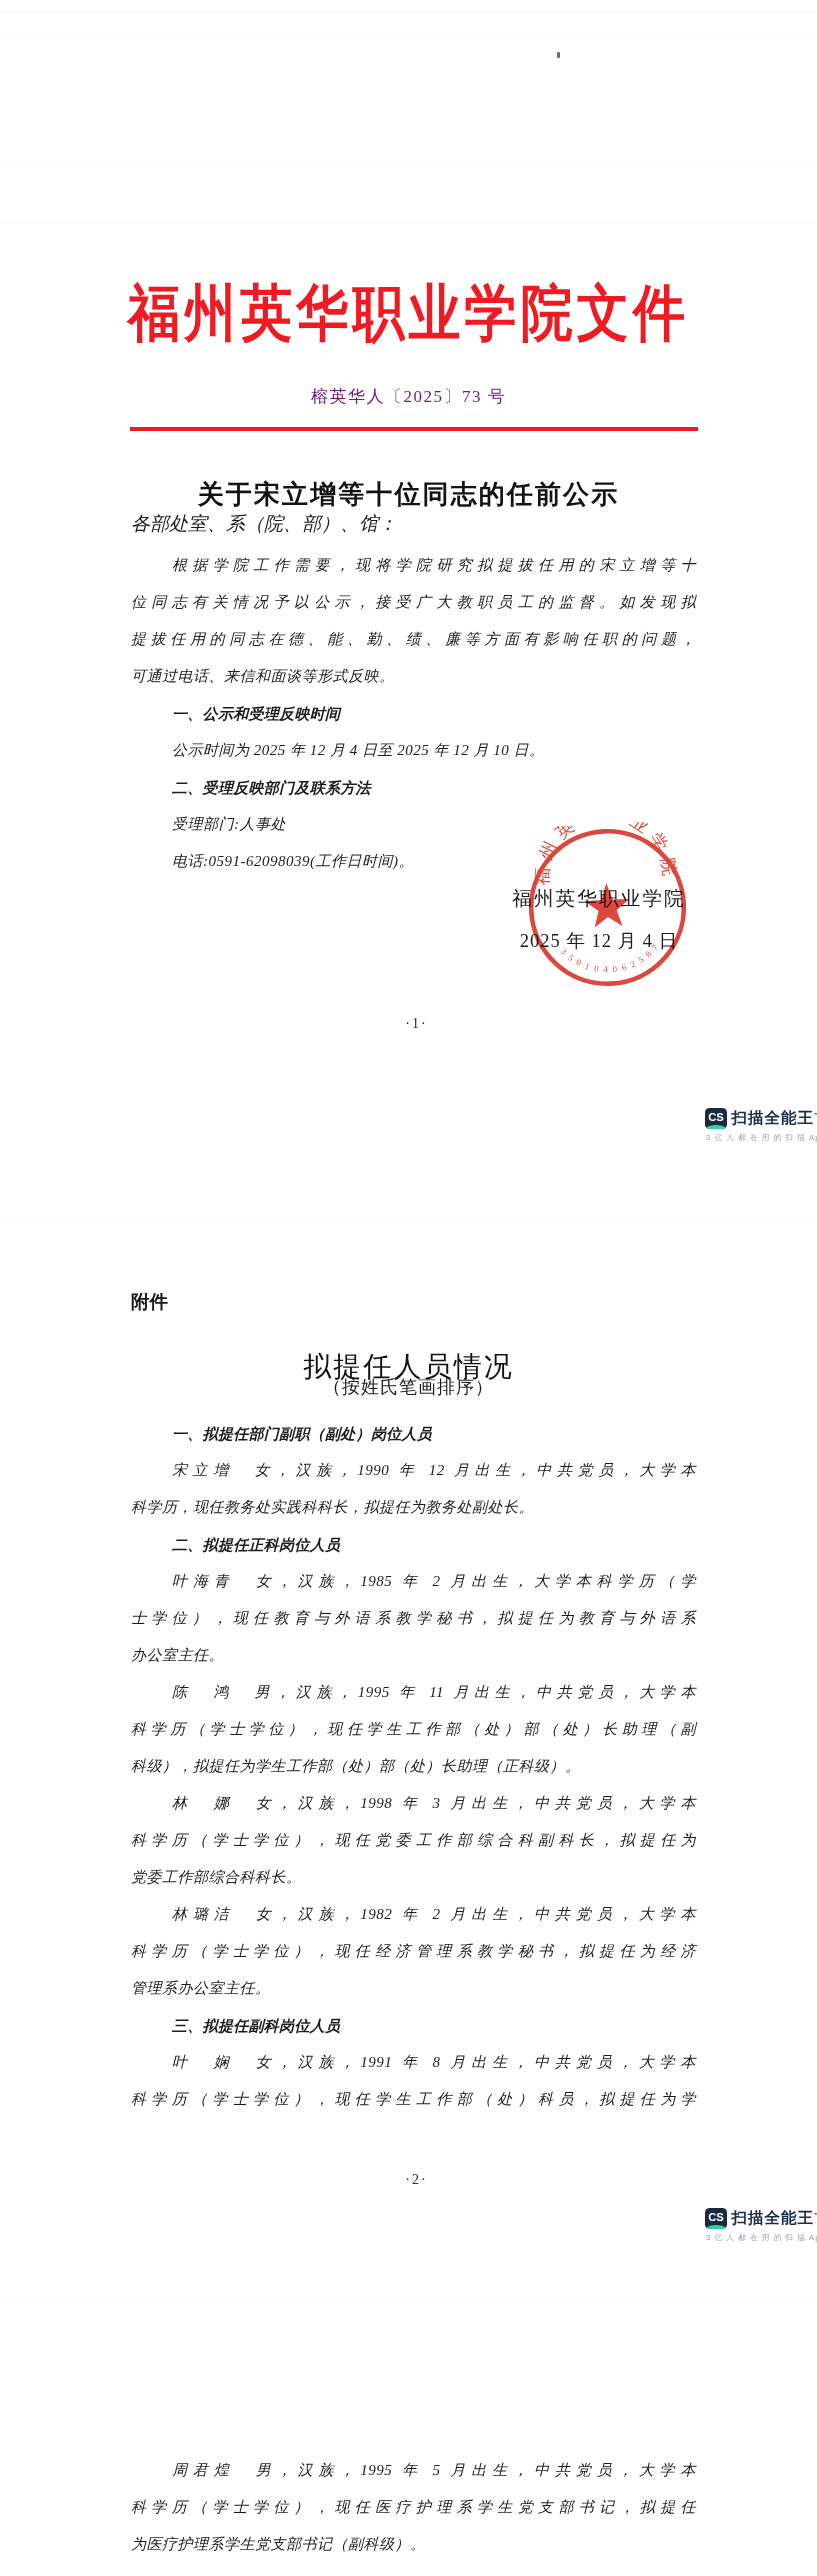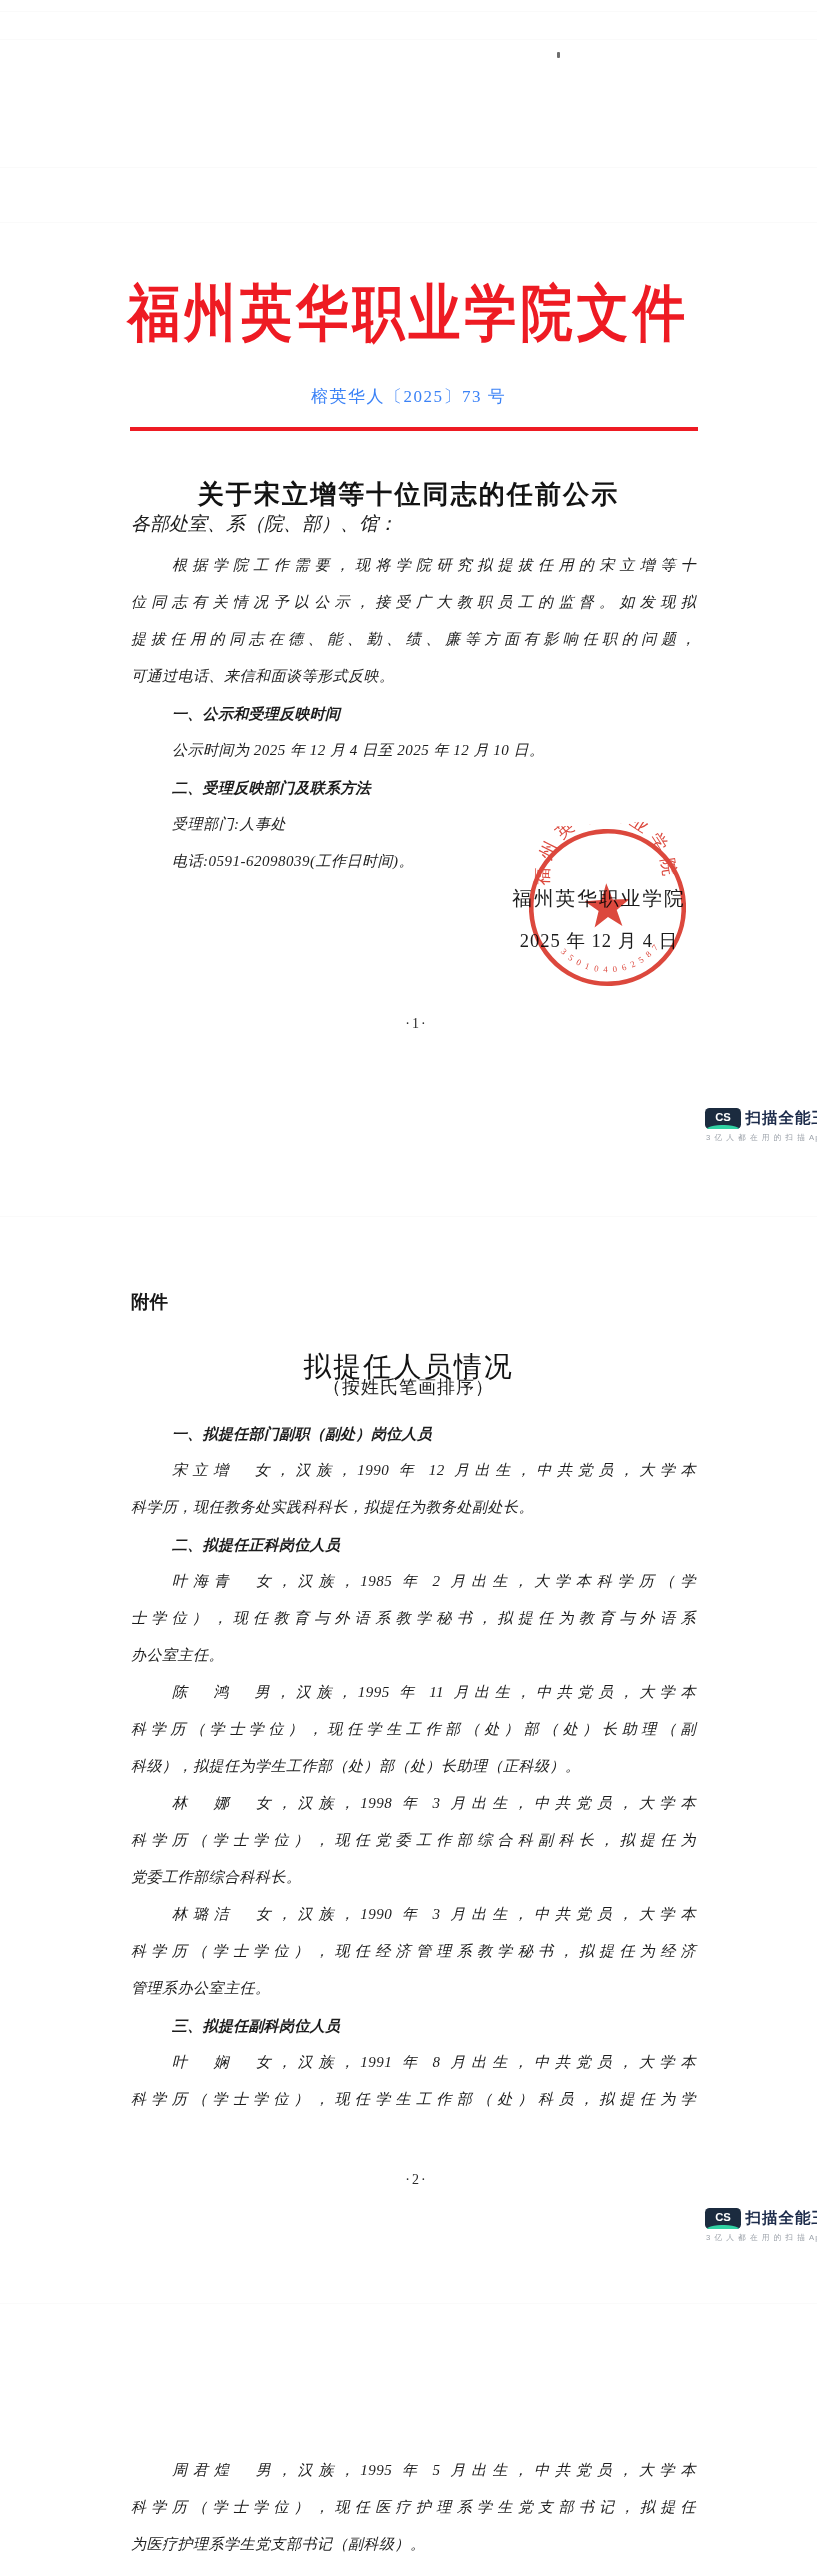--- a/index.html
+++ b/index.html
@@ -2,21 +2,21 @@
 <html style="font-size:8.2px"><head>
 <meta charset="utf-8">
 <style>
   html,body{margin:0;padding:0;background:#ffffff;}
   .doc{position:relative;width:817px;height:3468px;background:#ffffff;overflow:hidden;
        font-family:"Liberation Serif","DejaVu Serif",serif;color:#1c1c1c;}
   
   .org-title{position:absolute;top:238px;left:0;width:100%;text-align:center;
     font-family:"Liberation Serif","DejaVu Serif",serif;font-weight:700;font-size:52px;
     color:#ee1b23;letter-spacing:4.1px;transform:scaleY(1.18);transform-origin:center top;white-space:nowrap;}
-  .doc-no{position:absolute;top:385px;left:0;width:100%;text-align:center;font-size:17px;letter-spacing:1.5px;color:#3b82f6;}
+  .doc-no{position:absolute;top:385px;left:0;width:100%;text-align:center;font-size:17px;letter-spacing:1.5px;color:#701a75;}
   .red-rule{position:absolute;top:427px;left:130px;width:568px;height:3.6px;background:#ee1b23;}
   .title{position:absolute;top:455px;left:0;width:100%;text-align:center;font-weight:700;font-size:26px;letter-spacing:2.1px;color:#131313;}
   .salutation{position:absolute;top:511px;left:131px;font-size:19px;color:#1c1c1c;font-style:italic;}
   
   .flow{position:absolute;left:131px;width:565px;}
   .p1{top:547px;} .p2{top:1415px;} .p3{top:2452px;}
   .line{height:37px;line-height:37px;font-size:15px;letter-spacing:0.5px;color:#1c1c1c;font-style:italic;}
   .line.ind{padding-left:41px;}
   .line.hd{font-family:"Liberation Sans","DejaVu Sans",sans-serif;font-weight:700;letter-spacing:0.3px;}
   .line.j{text-align:justify;text-align-last:justify;}
@@ -26,21 +26,21 @@
   .stamp{position:absolute;left:524px;top:824px;width:167px;height:167px;mix-blend-mode:multiply;opacity:.92;transform:rotate(-3deg);}
   .pageno{position:absolute;left:383px;width:67px;text-align:center;font-size:14px;color:#2a2a2a;letter-spacing:2.1px;}
   
   .attach{position:absolute;top:1289px;left:131px;font-family:"Liberation Sans","DejaVu Sans",sans-serif;font-weight:700;font-size:18.5px;color:#171717;}
   .t2{position:absolute;top:1325px;left:0;width:100%;text-align:center;font-weight:400;font-size:28px;letter-spacing:2.1px;color:#131313;}
   .sub2{position:absolute;top:1375px;left:0;width:100%;text-align:center;font-size:18px;letter-spacing:1px;color:#1c1c1c;}
   
   .wm{position:absolute;left:705px;width:109px;}
   .wm1{top:1108px;} .wm2{top:2208px;}
   .wm-row{display:flex;align-items:center;gap:4.6px;}
-  .wm-icon{width:36px;height:20.6px;background:#1b2b3f;border-radius:4.6px;position:relative;overflow:hidden;flex:0 0 auto;display:block;}
+  .wm-icon{width:22px;height:20.6px;background:#1b2b3f;border-radius:4.6px;position:relative;overflow:hidden;flex:0 0 auto;display:block;}
   .wm-cs{position:absolute;top:0;left:0;right:0;text-align:center;font-family:"Liberation Sans","DejaVu Sans",sans-serif;
          font-weight:800;font-size:11.3px;line-height:18.5px;color:#ffffff;}
   .wm-icon::after{content:"";position:absolute;left:-3.1px;right:-3.1px;bottom:-5.7px;height:9.8px;background:#31d2a4;
          border-radius:50% 50% 0 0 / 100% 100% 0 0;}
   .wm-name{font-family:"Liberation Sans","DejaVu Sans",sans-serif;font-weight:700;font-size:15.5px;color:#1c2b4a;letter-spacing:1px;white-space:nowrap;}
   .wm-name sup{font-size:5.7px;}
   .wm-tag{margin-top:3.6px;font-family:"Liberation Sans","DejaVu Sans",sans-serif;font-size:7.7px;color:#9aa0a8;letter-spacing:1px;padding-left:1px;white-space:nowrap;}
   
   .streak{position:absolute;left:0;width:100%;height:1px;background:#000;opacity:.02;}
   .speck{position:absolute;left:557px;top:52px;width:2.6px;height:6.2px;background:#4a4a4a;border-radius:1px;opacity:.8;}
@@ -119,21 +119,21 @@
         <div class="line ind hd">二、拟提任正科岗位人员</div>
         <div class="line ind j">叶海青　女，汉族，1985 年 2 月出生，大学本科学历（学</div>
         <div class="line j">士学位），现任教育与外语系教学秘书，拟提任为教育与外语系</div>
         <div class="line">办公室主任。</div>
         <div class="line ind j">陈　鸿　男，汉族，1995 年 11 月出生，中共党员，大学本</div>
         <div class="line j">科学历（学士学位），现任学生工作部（处）部（处）长助理（副</div>
         <div class="line">科级），拟提任为学生工作部（处）部（处）长助理（正科级）。</div>
         <div class="line ind j">林　娜　女，汉族，1998 年 3 月出生，中共党员，大学本</div>
         <div class="line j">科学历（学士学位），现任党委工作部综合科副科长，拟提任为</div>
         <div class="line">党委工作部综合科科长。</div>
-        <div class="line ind j">林璐洁　女，汉族，1990 年 3 月出生，中共党员，大学本</div>
+        <div class="line ind j">林璐洁　女，汉族，1982 年 2 月出生，中共党员，大学本</div>
         <div class="line j">科学历（学士学位），现任经济管理系教学秘书，拟提任为经济</div>
         <div class="line">管理系办公室主任。</div>
         <div class="line ind hd">三、拟提任副科岗位人员</div>
         <div class="line ind j">叶　娴　女，汉族，1991 年 8 月出生，中共党员，大学本</div>
         <div class="line j">科学历（学士学位），现任学生工作部（处）科员，拟提任为学</div>
       </div>
 
     <div class="pageno" style="top:2172px">·2·</div>
 
     <div class="wm wm2">

